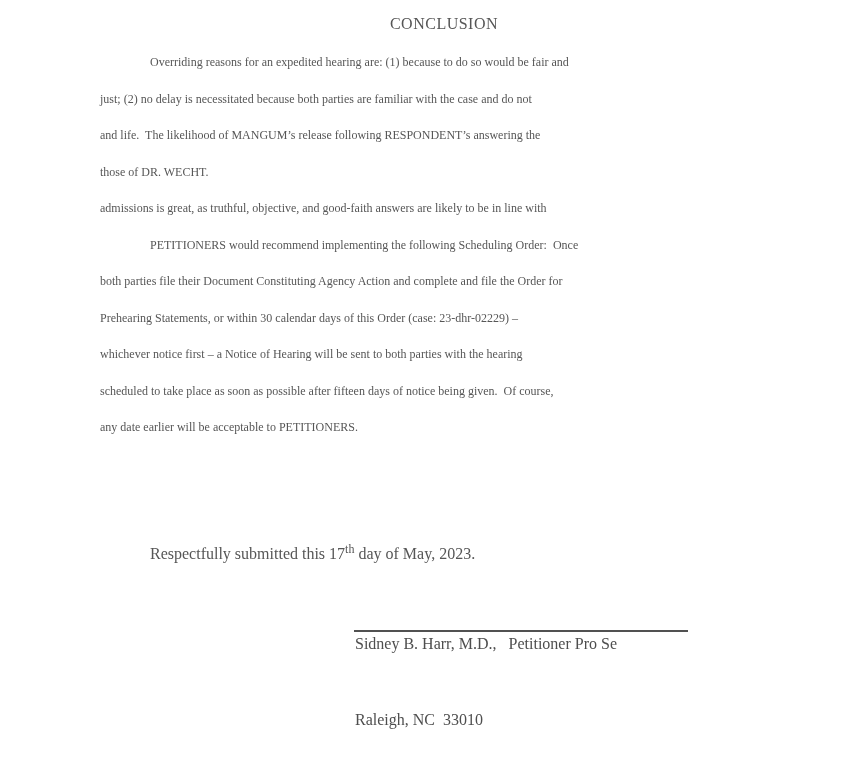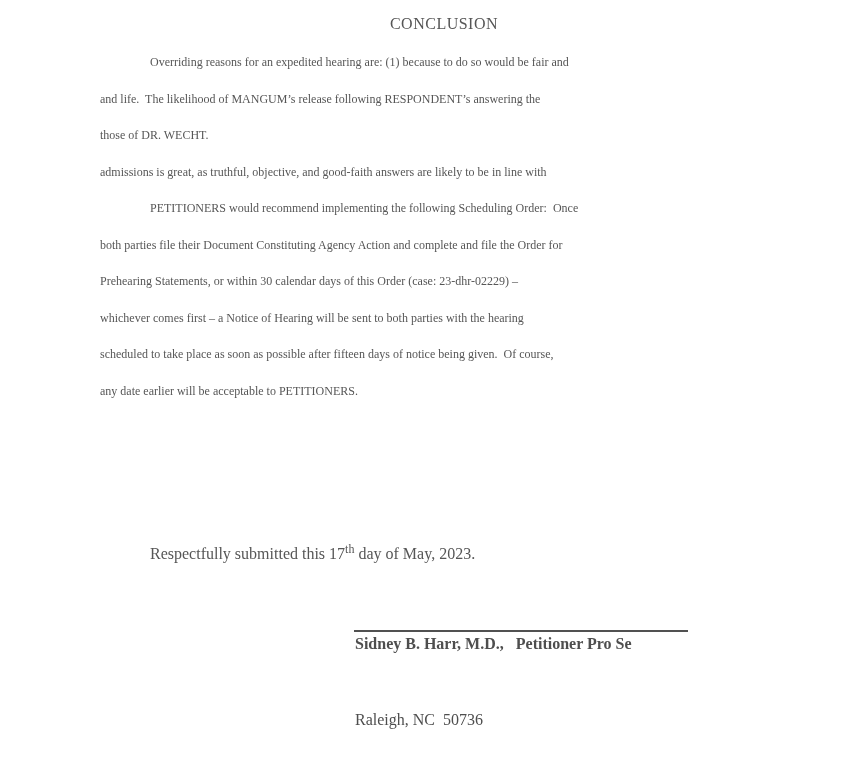--- a/index.html
+++ b/index.html
@@ -64,21 +64,20 @@
     background: #515151;
   }
   .sig-name {
     position: absolute;
     top: 634px;
     left: 355px;
     font-size: 16px;
     line-height: 20px;
     white-space: pre;
     color: #4e4e4e;
-    font-weight: bold;
   }
   .sig-address {
     position: absolute;
     top: 672px;
     left: 355px;
     font-size: 16px;
     line-height: 19.2px;
     white-space: pre;
     color: #4e4e4e;
   }
@@ -89,39 +88,40 @@
 </head>
 <body>
 
 <div class="page" style="color: rgb(86, 86, 86); background: rgb(255, 255, 255);">
 
   <div class="heading">CONCLUSION</div>
 
   <div class="body-text">
     <div class="paragraph">
       <div class="line indent">Overriding reasons for an expedited hearing are: (1) because to do so would be fair and</div>
+      <div class="line">just; (2) no delay is necessitated because both parties are familiar with the case and do not</div>
       <div class="line">and life.  The likelihood of MANGUM’s release following RESPONDENT’s answering the</div>
       <div class="line">those of DR. WECHT.</div>
       <div class="line">admissions is great, as truthful, objective, and good-faith answers are likely to be in line with</div>
     </div>
     <div class="paragraph">
       <div class="line indent">PETITIONERS would recommend implementing the following Scheduling Order:  Once</div>
       <div class="line">both parties file their Document Constituting Agency Action and complete and file the Order for</div>
       <div class="line">Prehearing Statements, or within 30 calendar days of this Order (case: 23-dhr-02229) –</div>
-      <div class="line">whichever comes first – a Notice of Hearing will be sent to both parties with the hearing</div>
+      <div class="line">whichever notice first – a Notice of Hearing will be sent to both parties with the hearing</div>
       <div class="line">scheduled to take place as soon as possible after fifteen days of notice being given.  Of course,</div>
       <div class="line">any date earlier will be acceptable to PETITIONERS.</div>
     </div>
   </div>
 
   <div class="submission"><span>Respectfully submitted this 17</span><sup>th</sup><span> day of May, 2023.</span></div>
 
   <div class="sig-rule"></div>
 
   <div class="sig-name">Sidney B. Harr, M.D.,   Petitioner Pro Se</div>
 
   <div class="sig-address">
-    <div class="addr-line">Raleigh, NC  50736</div>
+    <div class="addr-line">Raleigh, NC  33010</div>
     <div class="addr-line">Phone (919) 601-1817</div>
     
   </div>
 
 </div>
 
 </body></html>

